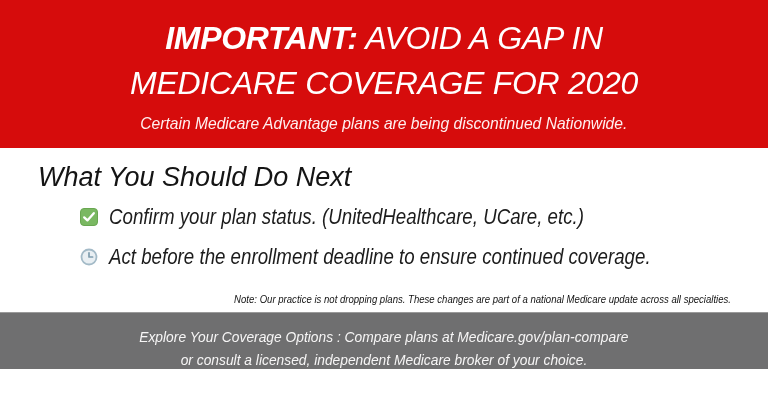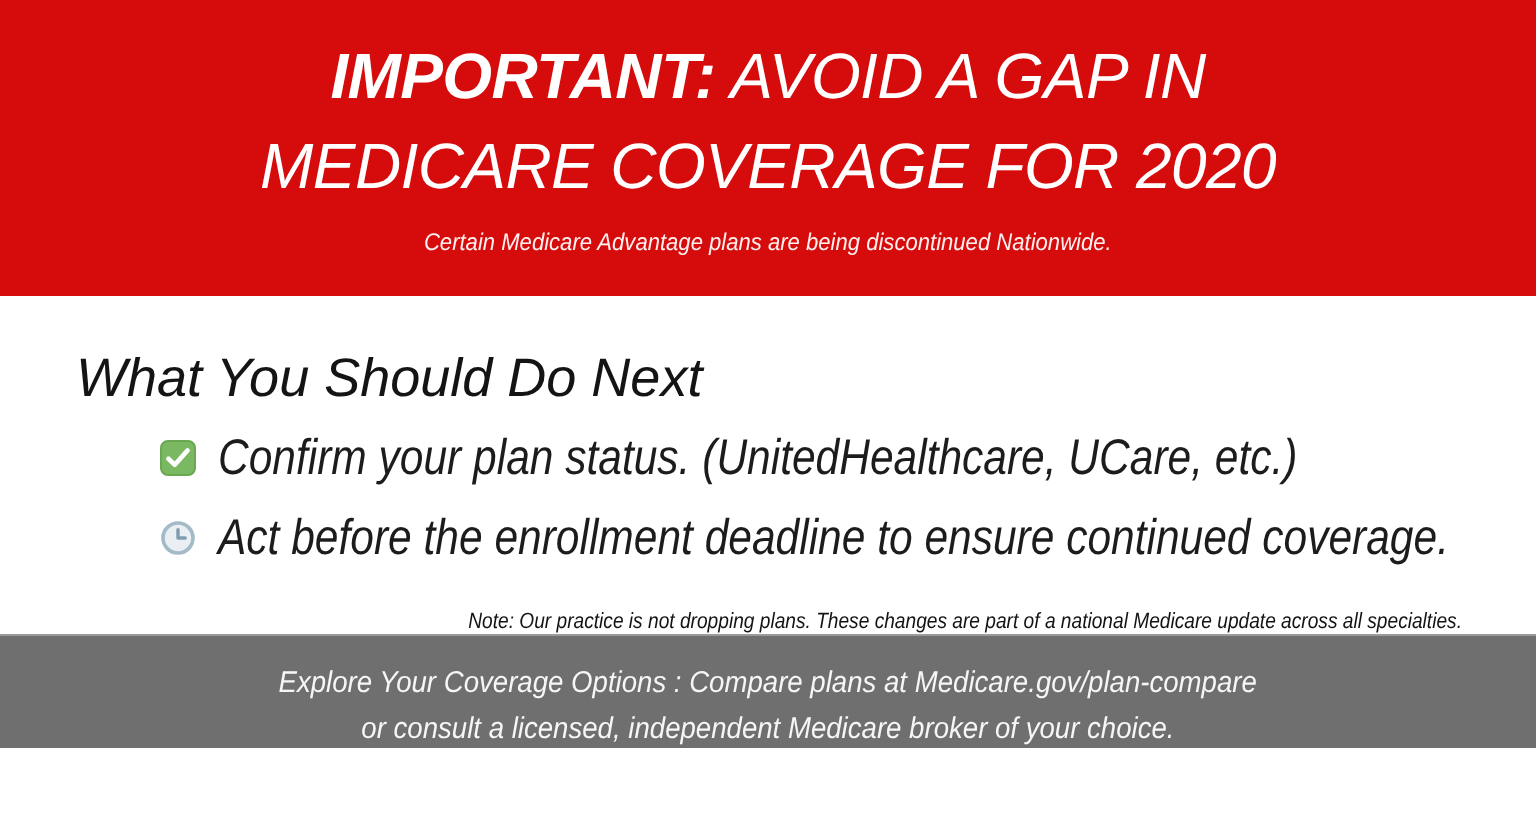--- a/index.html
+++ b/index.html
@@ -19,32 +19,32 @@
     font-style: italic;
     text-align: center;
     padding-top: 16px;
   }
   .title-line {
     font-size: 32px; line-height: 45px;
     letter-spacing: -0.3px; font-weight: 400;
     white-space: nowrap;
   }
   .t-bold { font-weight: 700; }
-  .banner-subtitle { margin-top: 8px; font-size: 12px; color: #ffefef; }
+  .banner-subtitle { margin-top: 8px; font-size: 17px; color: #ffefef; }
   .squeeze-sub { display: inline-block; transform: scaleX(0.92); transform-origin: center; white-space: nowrap; }
 
   
-  .body-main { flex: 1 1 auto; font-style: italic; color: #1e1e1e; padding-top: 25px; }
+  .body-main { flex: 1 1 auto; font-style: italic; color: #1e1e1e; padding-top: 13px; }
   .heading {
     margin: 0 0 0 38px;
     font-size: 27px; line-height: 32px; font-weight: 500;
     color: #141414; white-space: nowrap;
   }
   .checklist { list-style: none; margin: 12px 0 0 0; padding: 0 0 0 80px; }
-  .checklist li { display: flex; align-items: center; height: 24px; margin-bottom: 16px; font-size: 25px; }
+  .checklist li { display: flex; align-items: center; height: 24px; margin-bottom: 16px; font-size: 22px; }
   .li-icon { width: 18px; height: 18px; flex: 0 0 18px; margin-right: 11px; display: inline-flex; }
   .li-text {
     display: inline-block; transform: scaleX(0.85); transform-origin: left center;
     white-space: nowrap; color: #1c1c1c;
   }
   .note { margin: 24px 0 0 0; text-align: right; font-size: 11px; color: #131313; }
   .note-text { display: inline-block; transform: scaleX(0.87); transform-origin: center; white-space: nowrap; }
 
   
   .footer-bar {

